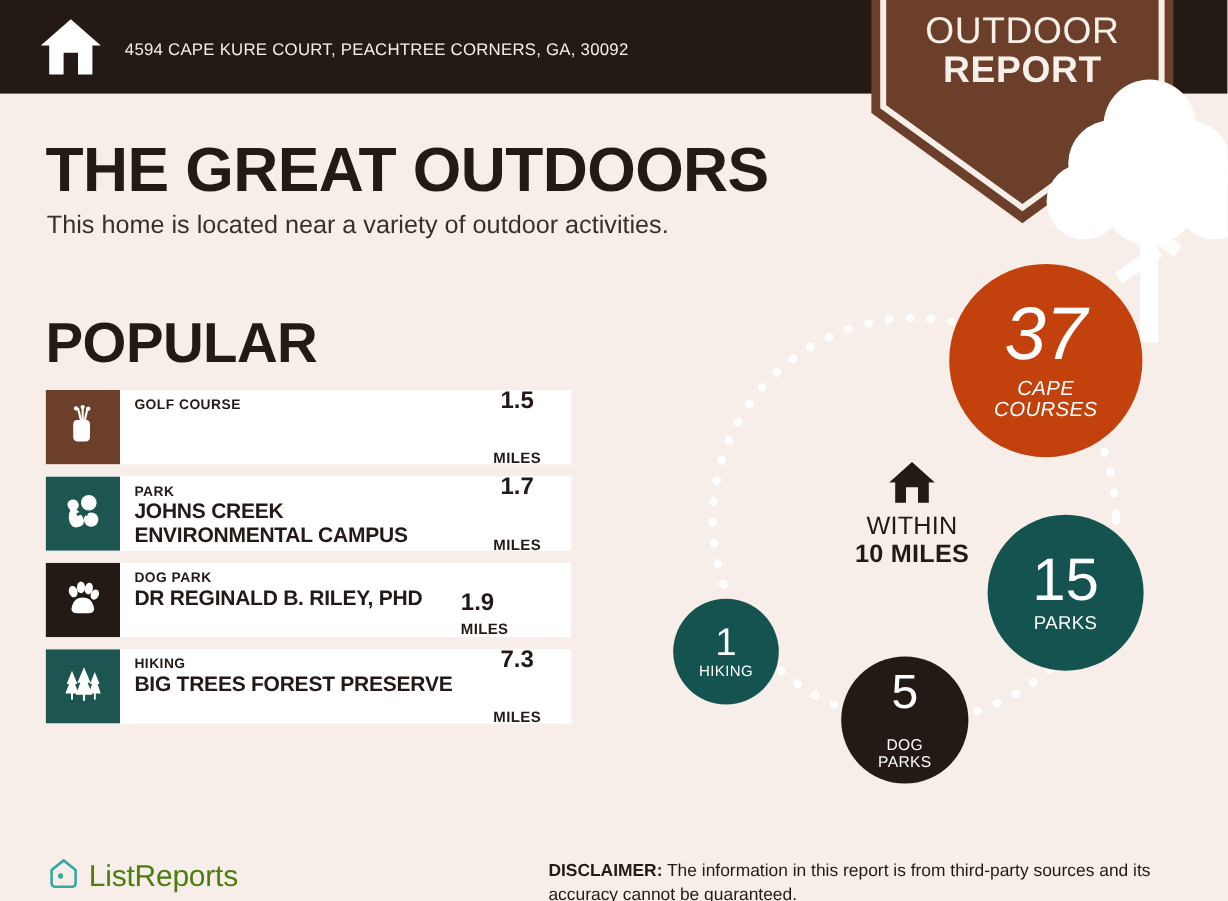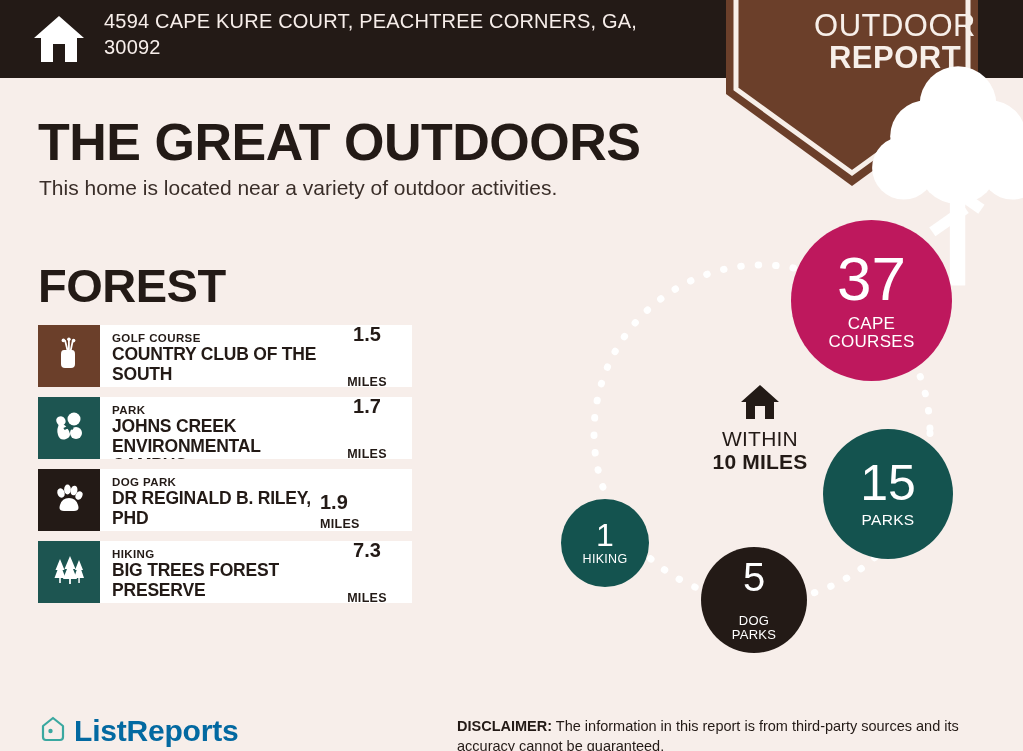--- a/index.html
+++ b/index.html
@@ -13,50 +13,50 @@
   
   .header-bar{
     position:absolute;left:0;top:0;width:1023px;height:78px;
     background:#231a16;
   }
   .header-inner{
     position:absolute;left:32px;top:8px;display:flex;align-items:flex-start;gap:18px;
   }
   .home-icon-hdr{width:54px;height:50px;flex:none;margin-top:6px;}
   .address{
-    color:#f7eeea;font-size:20px;letter-spacing:.2px;line-height:1.32;
-    max-width:560px;font-weight:400;
+    color:#f7eeea;font-size:14px;letter-spacing:.2px;line-height:1.32;
+    max-width:560px;font-weight:400;margin-top:24px;
   }
   
   .badge{
     position:absolute;left:726px;top:-34px;width:252px;height:226px;
   }
   .badge svg{display:block;width:252px;height:226px;}
   .badge-text{
     position:absolute;left:0;top:44px;width:252px;text-align:center;
-    color:#f7efe9;line-height:1.04;pointer-events:none;padding-left:43px;
+    color:#f7efe9;line-height:1.04;pointer-events:none;
   }
   .badge-text .l1{font-size:31px;letter-spacing:.5px;display:block;}
   .badge-text .l2{font-size:31px;font-weight:bold;letter-spacing:.5px;display:block;}
   .badge-tree{position:absolute;left:106px;top:98px;width:40px;height:50px;}
   
   .title{
     position:absolute;left:38px;top:112px;
     font-size:52px;font-weight:bold;letter-spacing:-0.5px;color:#231a16;
   }
   .subtitle{
     position:absolute;left:39px;top:176px;
     font-size:21px;color:#3a2e29;font-weight:400;
   }
   .popular{
     position:absolute;left:38px;top:258px;
     font-size:47px;font-weight:bold;letter-spacing:-0.5px;color:#231a16;
   }
   
-  .list{position:absolute;left:38px;top:325px;width:374px;}
+  .list{position:absolute;left:38px;top:325px;width:438px;}
   .row{
     display:flex;align-items:stretch;background:#ffffff;margin-bottom:10px;
     height:62px;overflow:hidden;position:relative;
   }
   .row .tile{
     width:62px;height:62px;flex:none;display:flex;align-items:center;justify-content:center;
   }
   .row .tile svg{width:34px;height:34px;}
   .row .body{
     flex:1;padding:7px 4px 0 12px;min-width:0;
@@ -78,42 +78,42 @@
   .row.dogpark .dist .unit{margin-top:0;}
   
   .cluster{position:absolute;left:540px;top:215px;width:483px;height:460px;}
   .dotpath{position:absolute;left:0;top:0;width:483px;height:460px;}
   .bubble{
     position:absolute;border-radius:50%;display:flex;flex-direction:column;
     align-items:center;justify-content:center;color:#ffffff;text-align:center;
   }
   .bubble .num{font-weight:400;line-height:.95;}
   .bubble .lbl{line-height:1.05;letter-spacing:.3px;}
-  .b-golf{left:251px;top:5px;width:161px;height:161px;background:#be185d;}
+  .b-golf{left:251px;top:5px;width:161px;height:161px;background:#c2410c;font-style:italic;}
   .b-golf .num{font-size:62px;}
   .b-golf .lbl{font-size:17px;margin-top:6px;}
   .b-parks{left:283px;top:214px;width:130px;height:130px;background:#14534f;}
   .b-parks .num{font-size:50px;}
   .b-parks .lbl{font-size:15.5px;margin-top:4px;}
   .b-dog{left:161px;top:332px;width:106px;height:106px;background:#231a16;}
   .b-dog .num{font-size:40px;}
   .b-dog .lbl{font-size:13px;margin-top:18px;}
   .b-hiking{left:21px;top:284px;width:88px;height:88px;background:#14534f;}
   .b-hiking .num{font-size:32px;}
   .b-hiking .lbl{font-size:12.5px;margin-top:3px;}
   .center-mark{
     position:absolute;left:150px;top:168px;width:140px;text-align:center;color:#231a16;
   }
   .center-mark svg{width:42px;height:38px;display:block;margin:0 auto 6px;}
   .center-mark .w1{font-size:21px;letter-spacing:.2px;line-height:1.1;}
   .center-mark .w2{font-size:21px;font-weight:bold;letter-spacing:.2px;line-height:1.1;}
   
   .logo{position:absolute;left:40px;top:714px;display:flex;align-items:center;gap:8px;}
   .logo svg{width:26px;height:28px;flex:none;}
-  .logo .word{font-size:30px;color:#0369a1;letter-spacing:-0.2px;font-weight:bold;}
+  .logo .word{font-size:25px;color:#4d7c0f;letter-spacing:-0.2px;}
   .disclaimer{
     position:absolute;left:457px;top:717px;width:560px;
     font-size:14.5px;line-height:1.35;color:#231a16;
   }
   .disclaimer b{font-weight:bold;}
 </style>
 </head>
 <body>
 
 <div class="header-bar">
@@ -148,21 +148,21 @@
         <rect x="18.2" y="20" width="3.4" height="29"></rect>
         <rect x="18.5" y="26" width="9" height="2.4" transform="rotate(35 18.5 26)"></rect>
         <rect x="12" y="31" width="9" height="2.4" transform="rotate(-35 21 31)"></rect>
       </g>
     </svg>
   </span>
 </div>
 
 <div class="title">THE GREAT OUTDOORS</div>
 <div class="subtitle">This home is located near a variety of outdoor activities.</div>
-<div class="popular">FOREST</div>
+<div class="popular">POPULAR</div>
 
 <div class="list">
 
   <div class="row">
     <div class="tile" style="background:#6b3f2a">
       <span>
         <svg viewBox="0 0 34 34" xmlns="http://www.w3.org/2000/svg">
           <g fill="#ffffff">
             <path d="M12 13 q-3 0 -3 4 l0 10 q0 4 4 4 l6 0 q4 0 4 -4 l0 -10 q0 -4 -3 -4 z"></path>
             <rect x="12" y="3" width="1.8" height="11" rx="0.9" transform="rotate(-14 12 3)"></rect>
@@ -170,21 +170,20 @@
             <rect x="20" y="3" width="1.8" height="11" rx="0.9" transform="rotate(12 20 3)"></rect>
             <circle cx="11.4" cy="3.4" r="1.8"></circle>
               <circle cx="16.9" cy="2.2" r="1.8"></circle>
               <circle cx="21.6" cy="3.6" r="1.8"></circle>
           </g>
         </svg>
       </span>
     </div>
     <div class="body">
       <div class="cat">GOLF COURSE</div>
-      <div class="name">COUNTRY CLUB OF THE SOUTH</div>
     </div>
     <div class="dist">
       <span class="num">1.5</span>
       <span class="unit">MILES</span>
     </div>
   </div>
 
   <div class="row">
     <div class="tile" style="background:#1d5551">
       <span>

